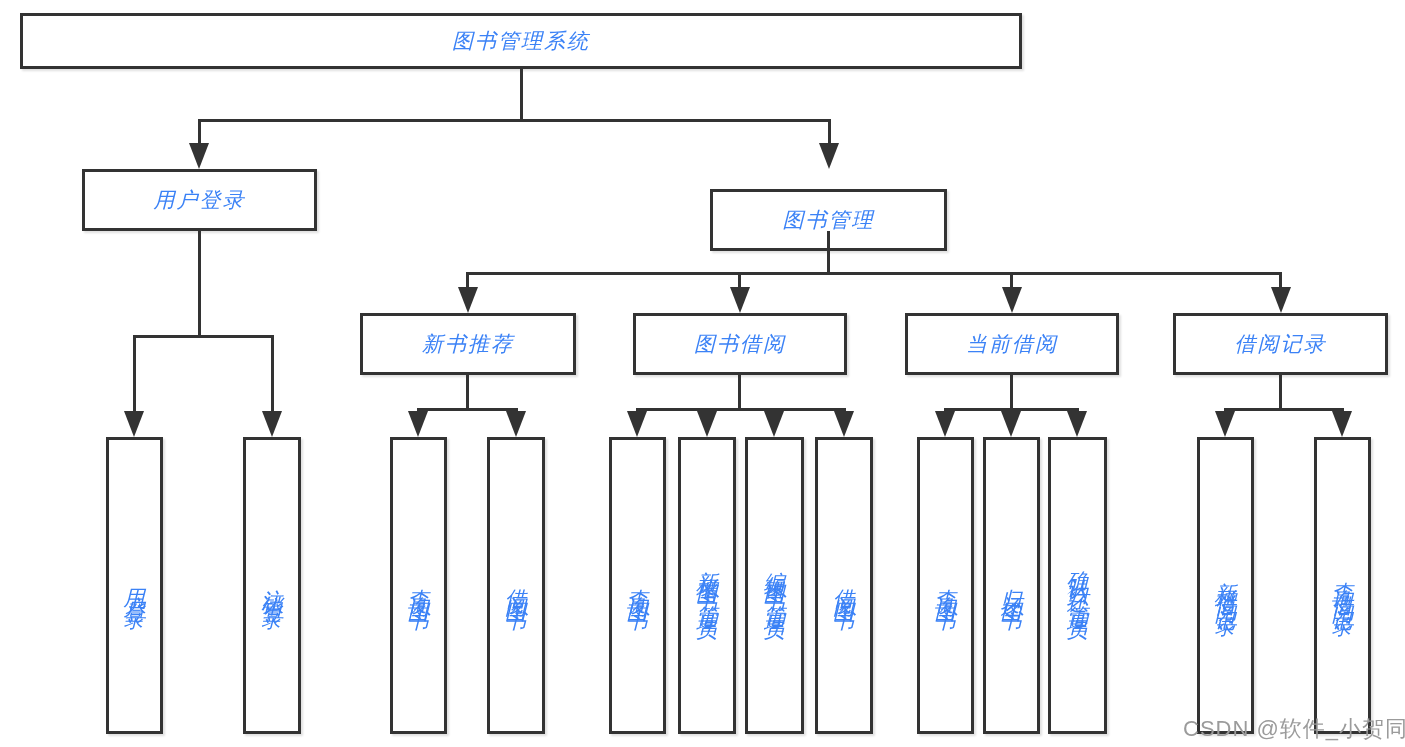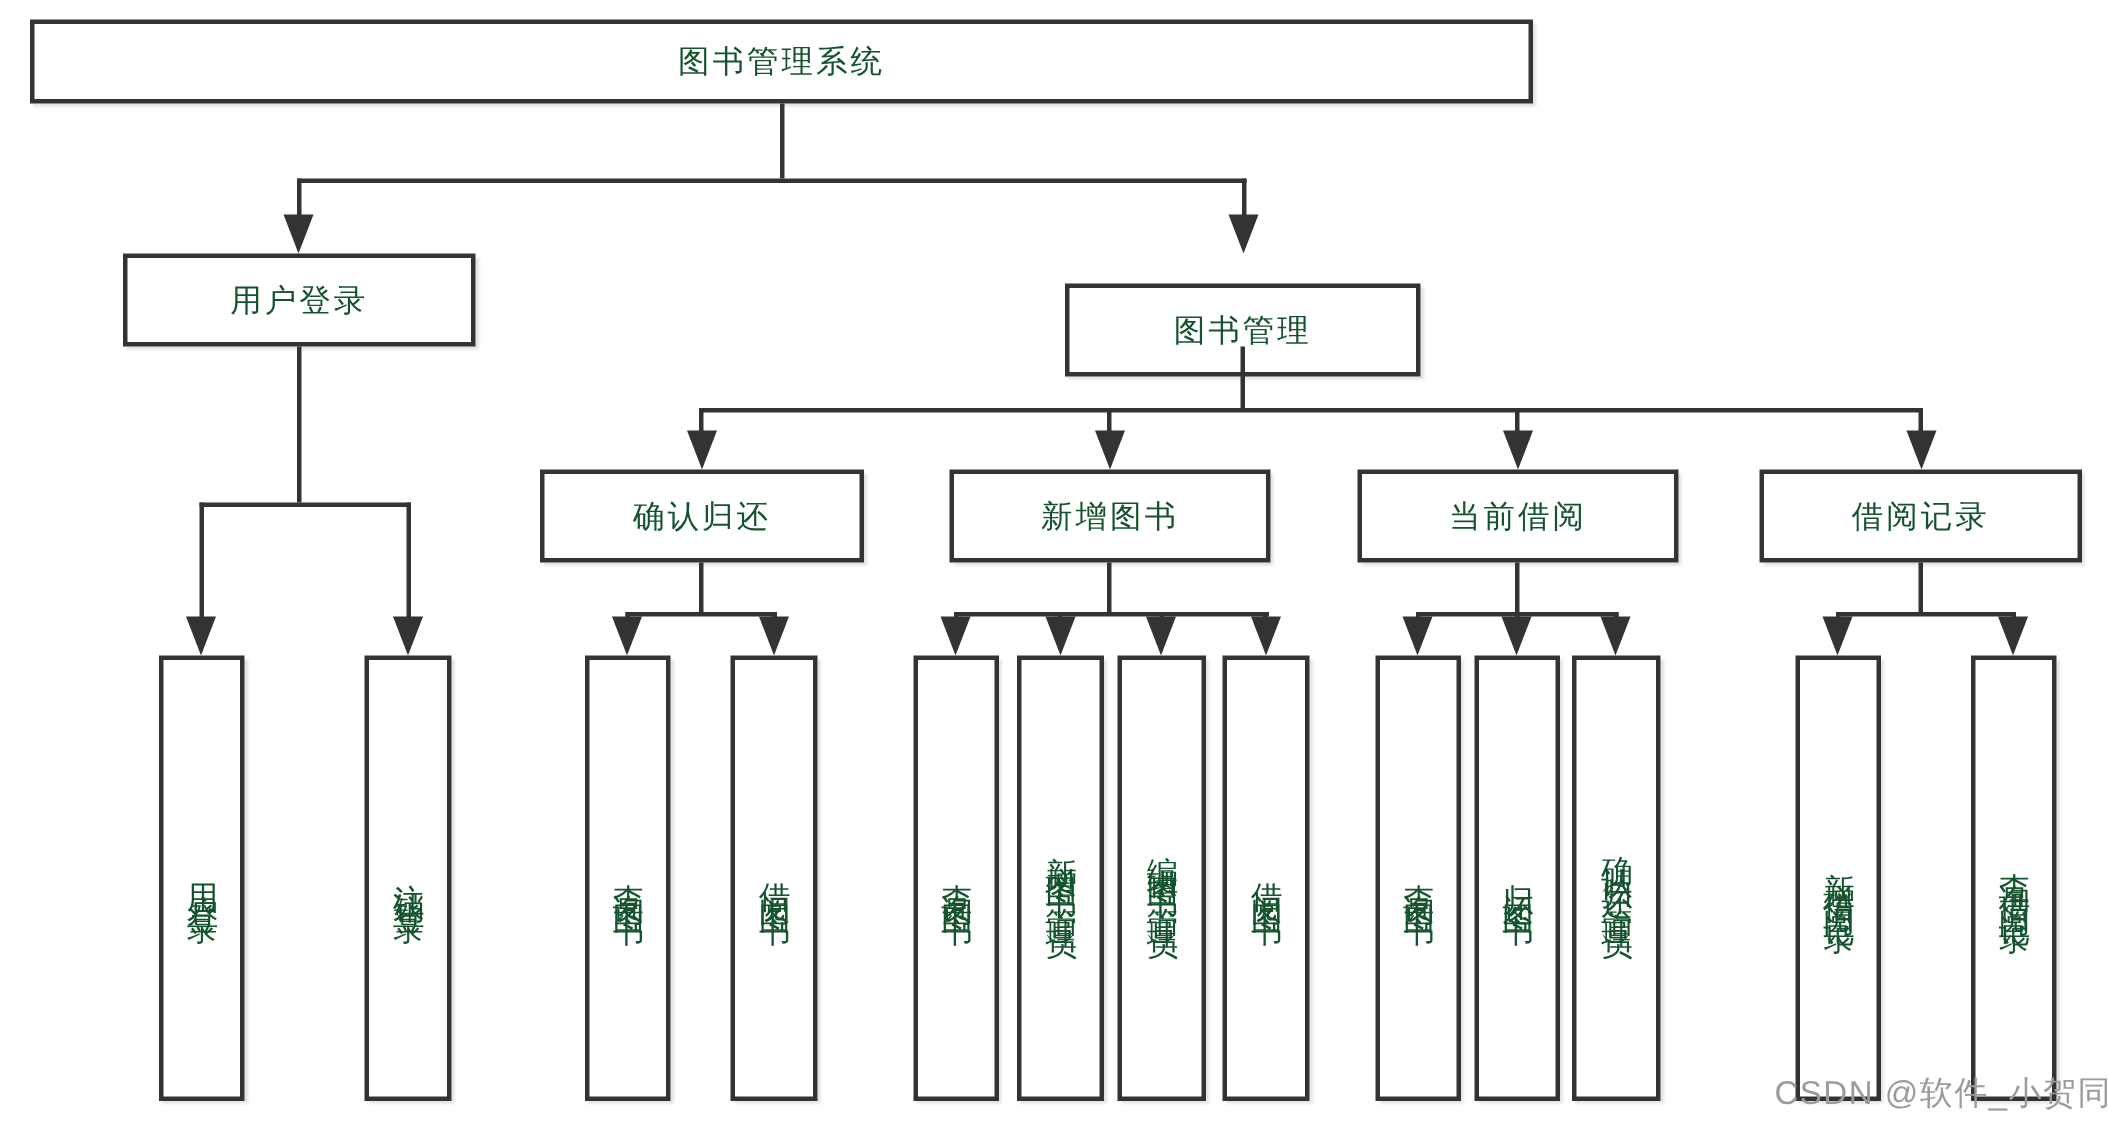--- a/index.html
+++ b/index.html
@@ -3,21 +3,21 @@
 <meta charset="utf-8">
 <style>
   html,body{margin:0;padding:0;background:#ffffff;}
   .canvas{
     position:relative;width:1405px;height:747px;background:#ffffff;overflow:hidden;
     font-family:"Liberation Sans","DejaVu Sans",sans-serif;
   }
   .node{
     position:absolute;box-sizing:border-box;border:3px solid #333333;background:#ffffff;
     display:flex;align-items:center;justify-content:center;
-    color:#14532d;box-shadow:2px 2px 2px rgba(0,0,0,0.12);
+    color:#3b82f6;box-shadow:2px 2px 2px rgba(0,0,0,0.12);font-style:italic;
   }
   .hlabel{font-size:21px;letter-spacing:2px;white-space:nowrap;}
   .vlabel{
     writing-mode:vertical-rl;text-orientation:mixed;
     font-size:21px;letter-spacing:7px;line-height:1;
   }
   .vline,.hline{position:absolute;background:#333333;}
   .stem{position:absolute;background:#333333;width:3px;}
   .arrowhead{
     position:absolute;width:0;height:0;
@@ -33,23 +33,23 @@
 <body>
 
 <div class="canvas">
 
   <div class="node hlabel" style="left:20px;top:13px;width:1002px;height:56px;">图书管理系统</div>
 
   <div class="node hlabel" style="left:82px;top:169px;width:235px;height:62px;">用户登录</div>
 
   <div class="node hlabel" style="left:710px;top:169px;width:237px;height:62px;margin-top:20px;">图书管理</div>
 
-  <div class="node hlabel" style="left:360px;top:313px;width:216px;height:62px;">确认归还</div>
+  <div class="node hlabel" style="left:360px;top:313px;width:216px;height:62px;">新书推荐</div>
 
-  <div class="node hlabel" style="left:633px;top:313px;width:214px;height:62px;">新增图书</div>
+  <div class="node hlabel" style="left:633px;top:313px;width:214px;height:62px;">图书借阅</div>
 
   <div class="node hlabel" style="left:905px;top:313px;width:214px;height:62px;">当前借阅</div>
 
   <div class="node hlabel" style="left:1173px;top:313px;width:215px;height:62px;">借阅记录</div>
 
   <div class="node vlabel" style="left:106px;top:437px;width:57px;height:297px;">用户登录</div>
   <div class="node vlabel" style="left:243px;top:437px;width:58px;height:297px;">注销登录</div>
 
   <div class="node vlabel" style="left:390px;top:437px;width:57px;height:297px;">查询图书</div>
   <div class="node vlabel" style="left:487px;top:437px;width:58px;height:297px;">借阅图书</div>

